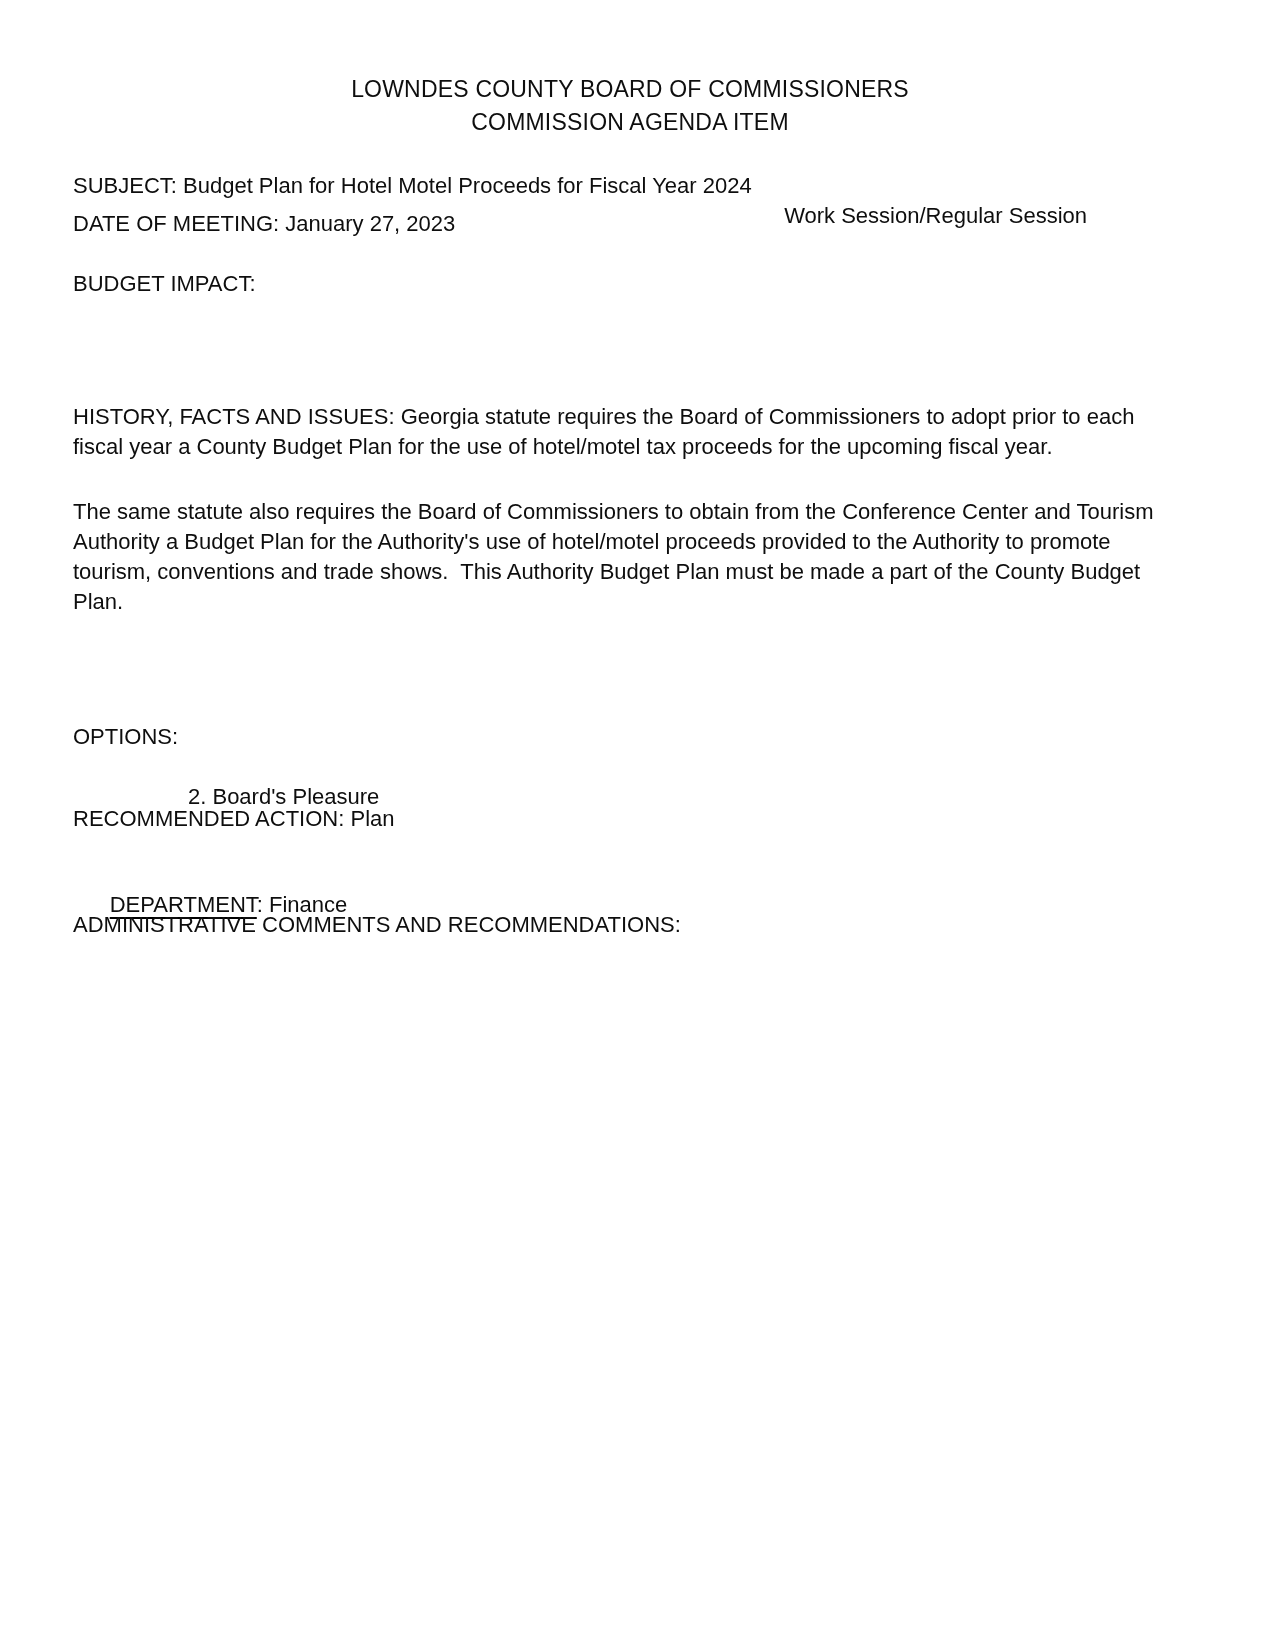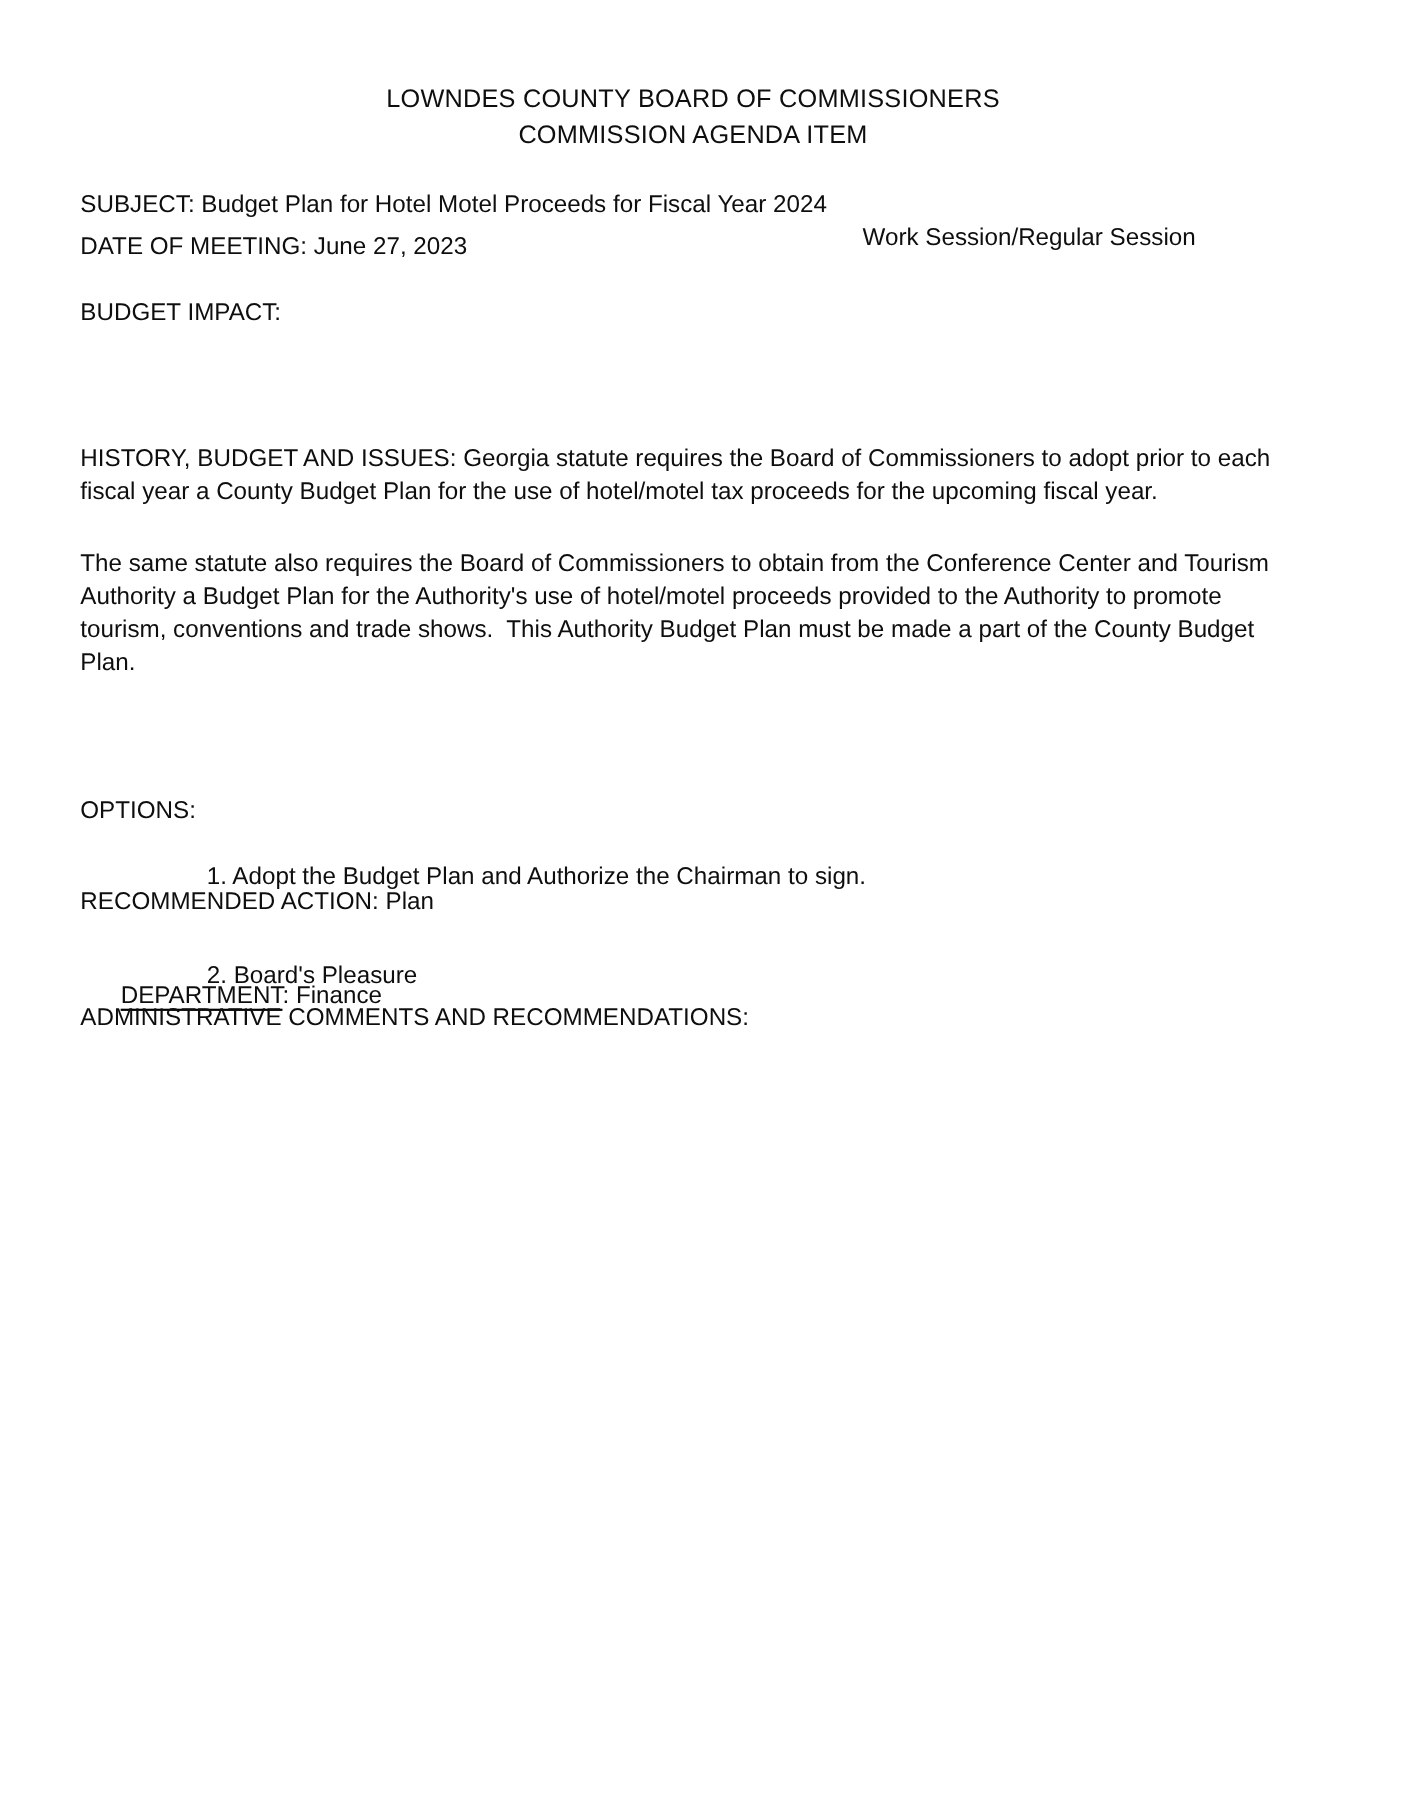--- a/index.html
+++ b/index.html
@@ -58,37 +58,36 @@
 
 <div class="page">
   <div class="content">
 
     <div class="blk center title t-title1">LOWNDES COUNTY BOARD OF COMMISSIONERS</div>
 
     <div class="blk center title t-title2">COMMISSION AGENDA ITEM</div>
 
     <div class="blk t-subject">SUBJECT: Budget Plan for Hotel Motel Proceeds for Fiscal Year 2024</div>
 
-    <div class="blk t-date">DATE OF MEETING: June 27, 2023</div>
+    <div class="blk t-date">DATE OF MEETING: January 27, 2023</div>
 
     <div class="blk t-session">Work Session/Regular Session</div>
 
     <div class="blk t-budget">BUDGET IMPACT:</div>
 
 
 
-    <div class="blk t-history">HISTORY, BUDGET AND ISSUES: Georgia statute requires the Board of Commissioners to adopt prior to each fiscal year a County Budget Plan for the use of hotel/motel tax proceeds for the upcoming fiscal year.</div>
+    <div class="blk t-history">HISTORY, FACTS AND ISSUES: Georgia statute requires the Board of Commissioners to adopt prior to each fiscal year a County Budget Plan for the use of hotel/motel tax proceeds for the upcoming fiscal year.</div>
 
     <div class="blk t-statute">The same statute also requires the Board of Commissioners to obtain from the Conference Center and Tourism Authority a Budget Plan for the Authority's use of hotel/motel proceeds provided to the Authority to promote tourism, conventions and trade shows.  This Authority Budget Plan must be made a part of the County Budget Plan.</div>
 
 
     <div class="blk t-options">
       <div class="opt-label">OPTIONS:</div>
       <div class="opt-items">
-        <div>1. Adopt the Budget Plan and Authorize the Chairman to sign.</div>
         <div>2. Board's Pleasure</div>
       </div>
     </div>
 
     <div class="blk t-recommended">RECOMMENDED ACTION: Plan</div>
 
     <div class="blk t-dept">
       <span><span class="u">DEPARTMENT</span><span>: Finance</span></span>
     </div>
 

